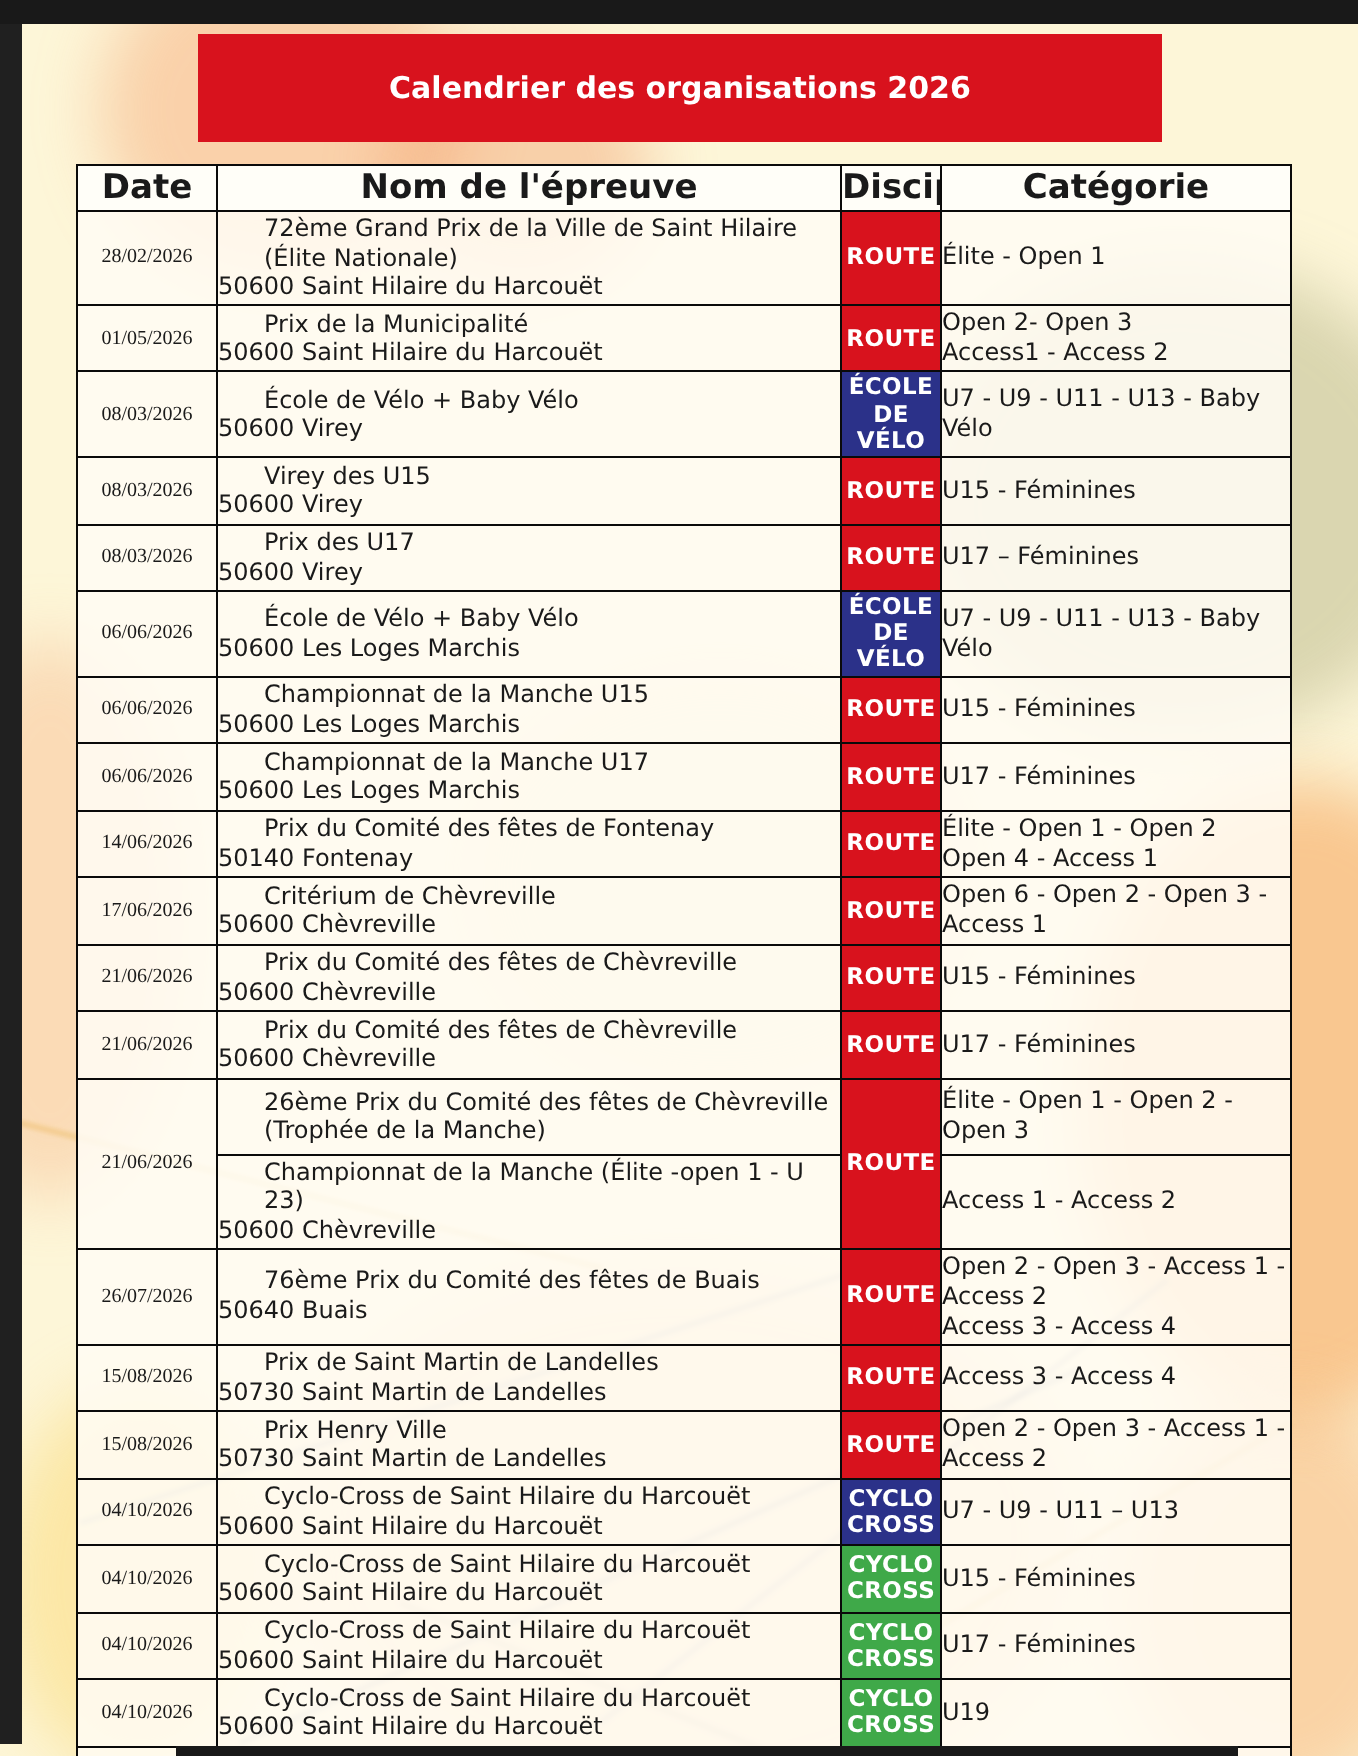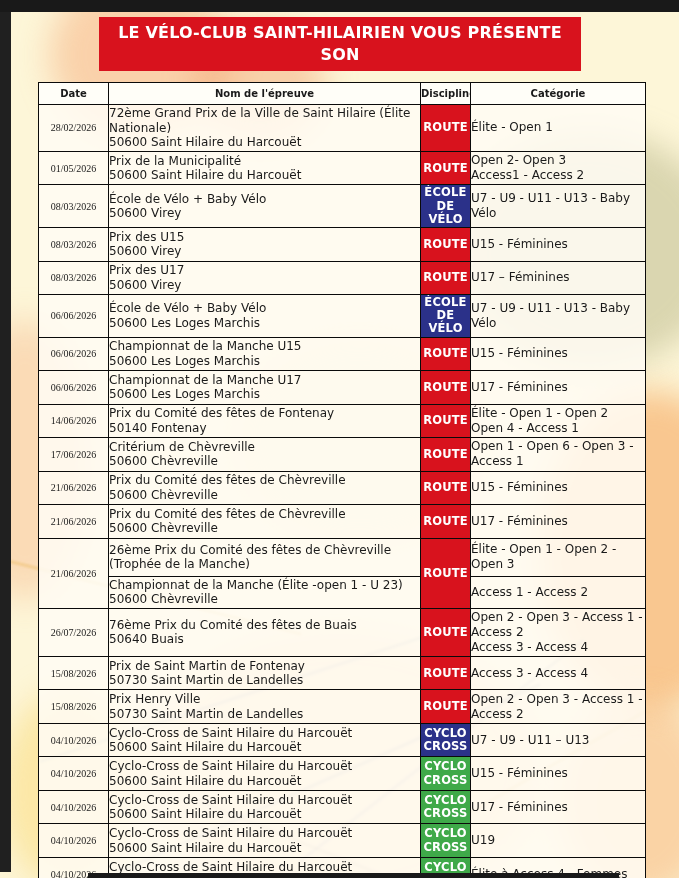--- a/index.html
+++ b/index.html
@@ -51,28 +51,28 @@
     font-size:12px;
   }
   table.cal th,table.cal td{
     border:1.5px solid #0a0a0a;
     padding:1px 0;
     vertical-align:middle;
     background:rgba(255,252,244,0.87);
     overflow:hidden;
   }
   table.cal thead th{
-    background:#fffef8;font-weight:bold;font-size:10px;text-align:center;height:19px;
+    background:#fffef8;font-weight:bold;font-size:17px;text-align:center;height:19px;
   }
   tr.r{height:33.5px;}
   tr.r-sub1{height:38px;}
   tr.r-sub2{height:29px;}
   td.c-date{text-align:center;font-size:10px;font-family:Liberation Serif, serif;}
   td.c-name{padding-left:6px;padding-right:4px;}
-  .ev{line-height:1.22;}
+  .ev{line-height:1.22;margin-left:23px;}
   .loc{line-height:1.22;}
   td.c-disc{padding:0;text-align:center;}
   .badge{
     color:#fff;font-weight:bold;font-size:11.5px;line-height:1.15;
     white-space:pre-line;letter-spacing:0.2px;
   }
   td.c-cat{padding-left:8px;padding-right:4px;}
   .cat{white-space:pre-line;line-height:1.25;}
 </style>
 </head>
@@ -92,21 +92,21 @@
 <div class="decor line l3"></div>
 <div class="decor line l4"></div>
 <div class="decor line l5"></div>
 <div class="decor line l6"></div>
 
 <div class="edge edge-top"></div>
 <div class="edge edge-left"></div>
 <div class="edge edge-bottom"></div>
 
 <div class="banner" id="banner" style="background: rgb(216, 18, 29); color: rgb(255, 255, 255);">
-  <div class="t1">LE VÉLO-CLUB SAINT-HILAIRIEN VOUS PRÉSENTE SON</div>
+  <div class="t2">Calendrier des organisations 2026</div>
 </div>
 
 <table class="cal">
   <colgroup>
     <col style="width:70px">
       <col style="width:312px">
       <col style="width:50px">
       <col style="width:175px">
   </colgroup>
   <thead>
@@ -155,21 +155,21 @@
           <div class="badge">ÉCOLE
 DE VÉLO</div>
         </td>
         <td class="c-cat">
           <div class="cat">U7 - U9 - U11 - U13 - Baby Vélo</div>
         </td>
       </tr>
       <tr class="r">
         <td class="c-date">08/03/2026</td>
         <td class="c-name">
-          <div class="ev">Prix des U15</div>
+          <div class="ev">Virey des U15</div>
           <div class="loc">50600 Virey</div>
         </td>
         <td class="c-disc" style="background: rgb(216, 18, 29);">
           <div class="badge">ROUTE</div>
         </td>
         <td class="c-cat">
           <div class="cat">U15 - Féminines</div>
         </td>
       </tr>
       <tr class="r">
@@ -242,21 +242,21 @@
       <tr class="r">
         <td class="c-date">17/06/2026</td>
         <td class="c-name">
           <div class="ev">Critérium de Chèvreville</div>
           <div class="loc">50600 Chèvreville</div>
         </td>
         <td class="c-disc" style="background: rgb(216, 18, 29);">
           <div class="badge">ROUTE</div>
         </td>
         <td class="c-cat">
-          <div class="cat">Open 1 - Open 6 - Open 3 - Access 1</div>
+          <div class="cat">Open 6 - Open 2 - Open 3 - Access 1</div>
         </td>
       </tr>
       <tr class="r">
         <td class="c-date">21/06/2026</td>
         <td class="c-name">
           <div class="ev">Prix du Comité des fêtes de Chèvreville</div>
           <div class="loc">50600 Chèvreville</div>
         </td>
         <td class="c-disc" style="background: rgb(216, 18, 29);">
           <div class="badge">ROUTE</div>
@@ -309,21 +309,21 @@
           <div class="badge">ROUTE</div>
         </td>
         <td class="c-cat">
           <div class="cat">Open 2 - Open 3 - Access 1 - Access 2
 Access 3 - Access 4</div>
         </td>
       </tr>
       <tr class="r">
         <td class="c-date">15/08/2026</td>
         <td class="c-name">
-          <div class="ev">Prix de Saint Martin de Fontenay</div>
+          <div class="ev">Prix de Saint Martin de Landelles</div>
           <div class="loc">50730 Saint Martin de Landelles</div>
         </td>
         <td class="c-disc" style="background: rgb(216, 18, 29);">
           <div class="badge">ROUTE</div>
         </td>
         <td class="c-cat">
           <div class="cat">Access 3 - Access 4</div>
         </td>
       </tr>
       <tr class="r">

